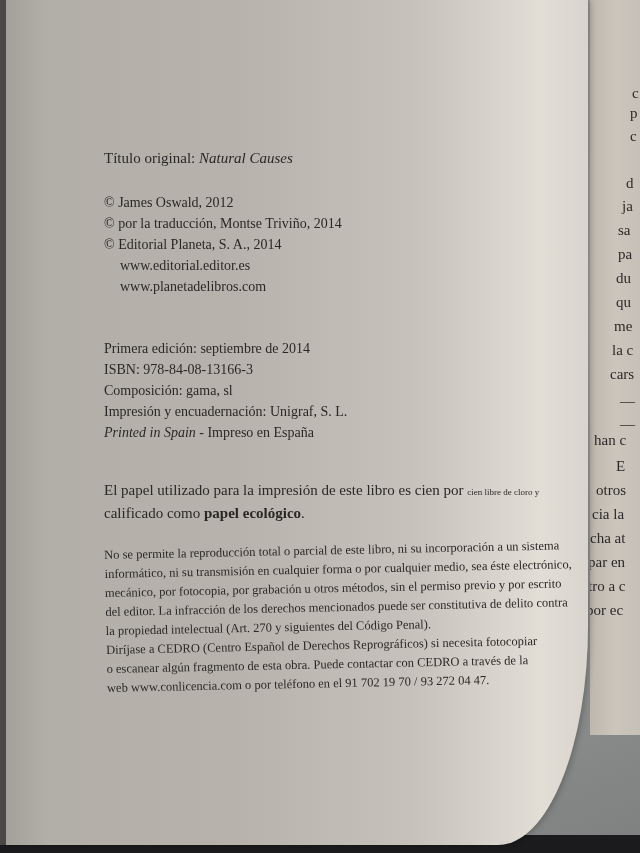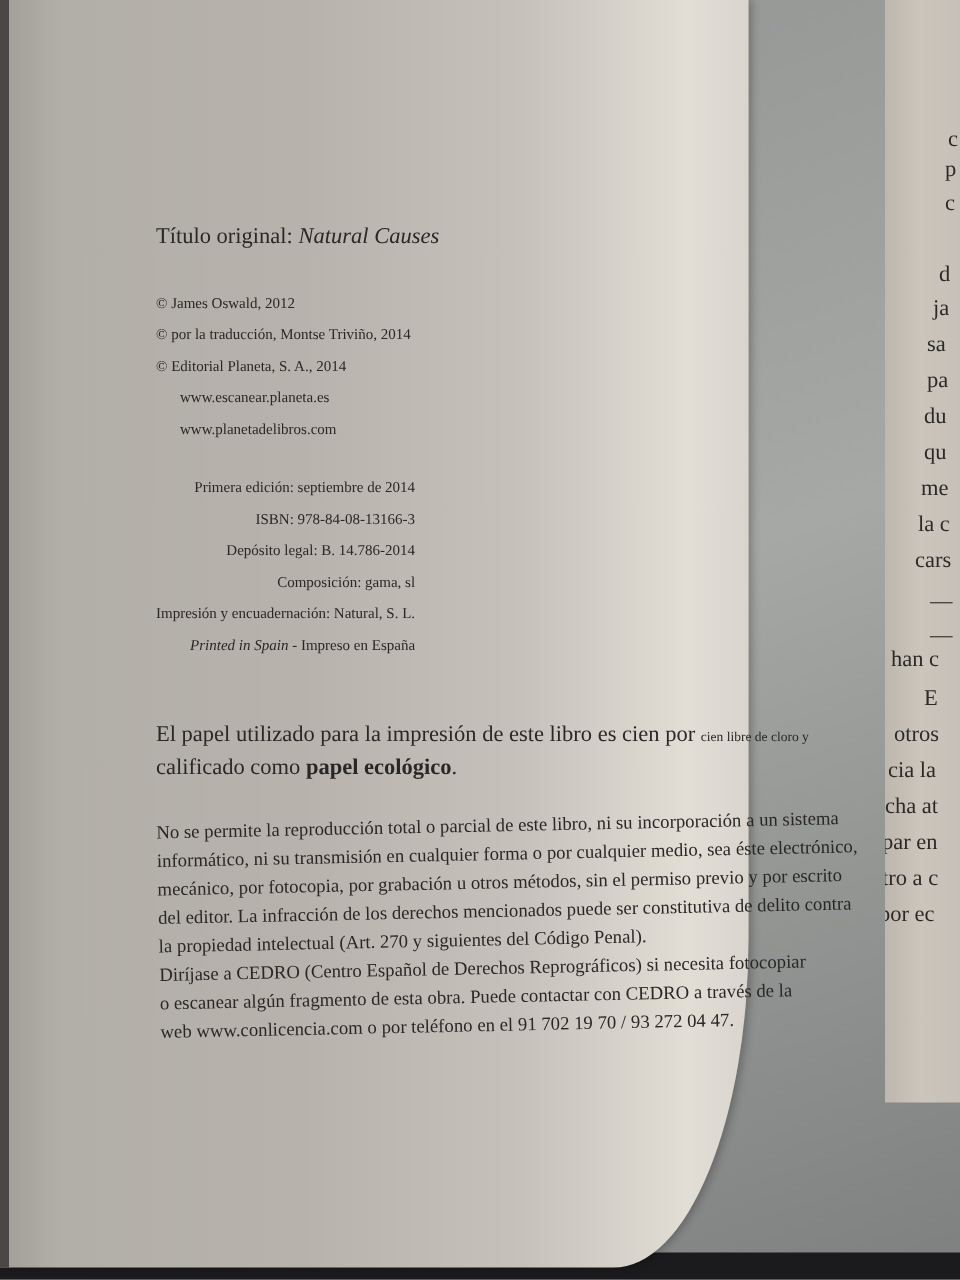--- a/index.html
+++ b/index.html
@@ -18,38 +18,38 @@
     }
     .next-page {
       position: absolute; left: 590px; top: 0; width: 60px; height: 735px;
       background: linear-gradient(90deg, #bdb7ae 0%, #cbc5bc 40%, #c4bfb6 100%);
       overflow: hidden;
     }
     .next-page .line {
       position: absolute; font-size: 15px; color: #2b2a28; white-space: nowrap;
     }
     .page {
-      position: absolute; left: 0; top: 0; width: 499px; height: 845px;
+      position: absolute; left: 0; top: 0; width: 588px; height: 845px;
       background: linear-gradient(90deg, #a19e98 0%, #b2afa8 8%, #b7b3ac 40%, #c6c2bb 70%, #e2ded6 92%, #d9d5ce 100%);
       border-bottom-right-radius: 90px 220px;
       box-shadow: 2px 0 6px rgba(0,0,0,0.25);
     }
     .page .spine {
       position: absolute; left: 0; top: 0; width: 6px; height: 845px;
       background: #4a4746;
     }
     .content {
       position: absolute; left: 104px; top: 0; color: #2a2826;
     }
     .title-line { position: absolute; top: 150px; left: 0; font-size: 15px; white-space: nowrap; }
-    .block { position: absolute; left: 0; white-space: nowrap; font-size: 10px; line-height: 21px; }
+    .block { position: absolute; left: 0; white-space: nowrap; font-size: 14px; line-height: 21px; }
     .block .row { display: block; }
     .indent { padding-left: 16px; }
     .copy-block { top: 192px; }
-    .edition-block { top: 315px; text-align: right; }
+    .edition-block { top: 338px; }
     .paper-block { top: 480px; font-size: 15px; line-height: 21px; }
     .legal-block { top: 546px; font-size: 12.5px; line-height: 19px; transform: rotate(-1.2deg); transform-origin: 0 0; }
     .legal-block .row { display: block; }
     .small { font-size: 9px; text-align: right; }
     i { font-style: italic; }
     b { font-weight: bold; }
   </style>
 </head>
 <body>
 
@@ -86,30 +86,29 @@
   <div class="content">
 
     <div class="title-line">
       <span>Título original: </span><i>Natural Causes</i>
     </div>
 
     <div class="block copy-block">
       <span class="row">© James Oswald, 2012</span>
       <span class="row">© por la traducción, Montse Triviño, 2014</span>
       <span class="row">© Editorial Planeta, S. A., 2014</span>
-      <span class="row indent">www.escanear.planeta.es</span>
+      <span class="row indent">www.editorial.editor.es</span>
       <span class="row indent">www.planetadelibros.com</span>
     </div>
 
     <div class="block edition-block">
       <span class="row">Primera edición: septiembre de 2014</span>
       <span class="row">ISBN: 978-84-08-13166-3</span>
-      <span class="row">Depósito legal: B. 14.786-2014</span>
       <span class="row">Composición: gama, sl</span>
-      <span class="row">Impresión y encuadernación: Natural, S. L.</span>
+      <span class="row">Impresión y encuadernación: Unigraf, S. L.</span>
       <span class="row">
         <i>Printed in Spain</i><span> - </span><span>Impreso en España</span>
       </span>
     </div>
 
     <div class="block paper-block">
       <span class="row">
         <span>El papel utilizado para la impresión de este libro es cien por </span><span class="small">cien libre de cloro y</span>
       </span>
       <span class="row">

